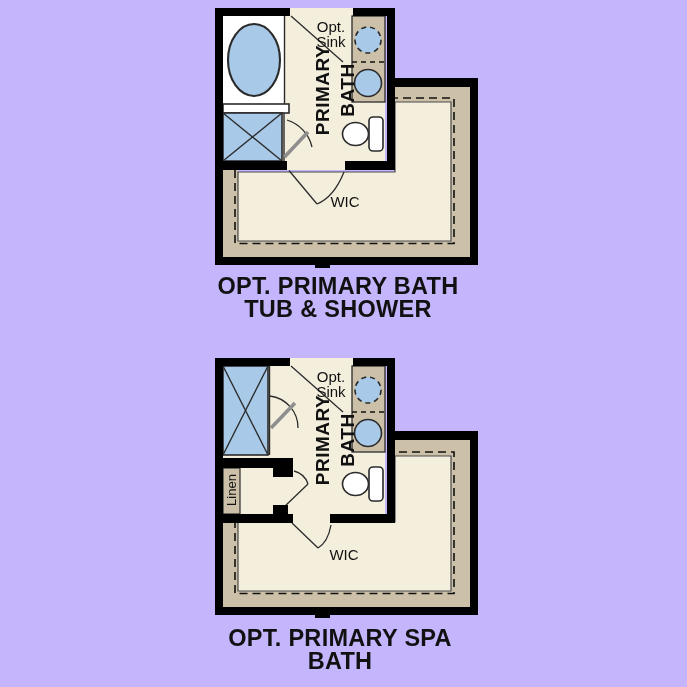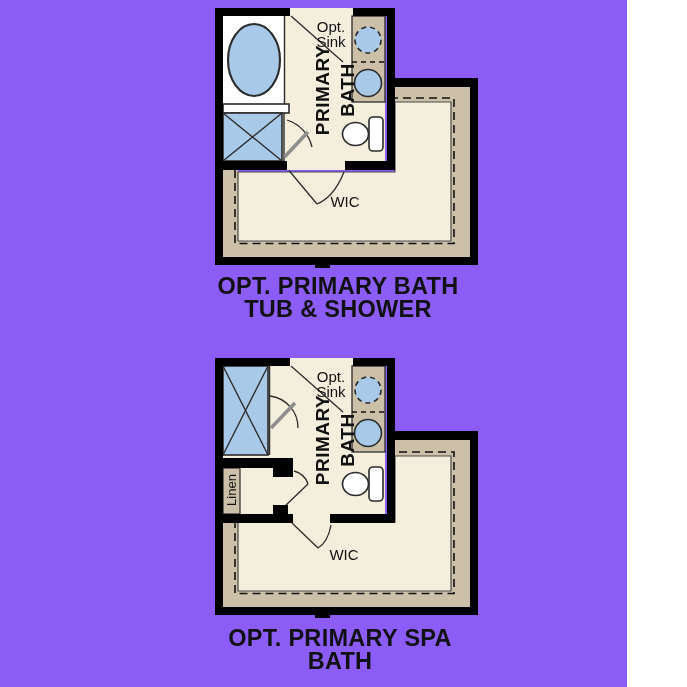--- a/index.html
+++ b/index.html
@@ -1,17 +1,17 @@
 <!DOCTYPE html>
 <html style="--wall: #000000; --floor: #f4eedd; --tan: #ccc1a8; --fixture: #a9c9e8; --outline: #2b2b2b; --leaf: #8e8e8e; --text: #111111; --white: #ffffff; --page_bg: #ffffff;"><head>
 <meta charset="utf-8">
 <style>
   html,body{margin:0;padding:0;}
   body{font-family:"Liberation Sans",sans-serif;background:#ffffff;}
-  .sheet{position:relative;width:627px;height:687px;background:#8b5cf6;overflow:hidden;}
+  .sheet{position:relative;width:687px;height:687px;background:#c4b5fd;overflow:hidden;}
   .sheet svg{position:absolute;left:0;top:0;}
 
   .wall{fill:var(--wall);}
   .tan{fill:var(--tan);}
   .floor{fill:var(--floor);}
   .white-room{fill:var(--white);}
   .fixture{fill:var(--fixture);stroke:var(--outline);stroke-width:1.6;}
   .fixture-thick{stroke-width:2.1;}
   .white-fix{fill:var(--white);stroke:var(--outline);stroke-width:1.6;}
   .thin{stroke:var(--outline);stroke-width:1.4;fill:none;}

